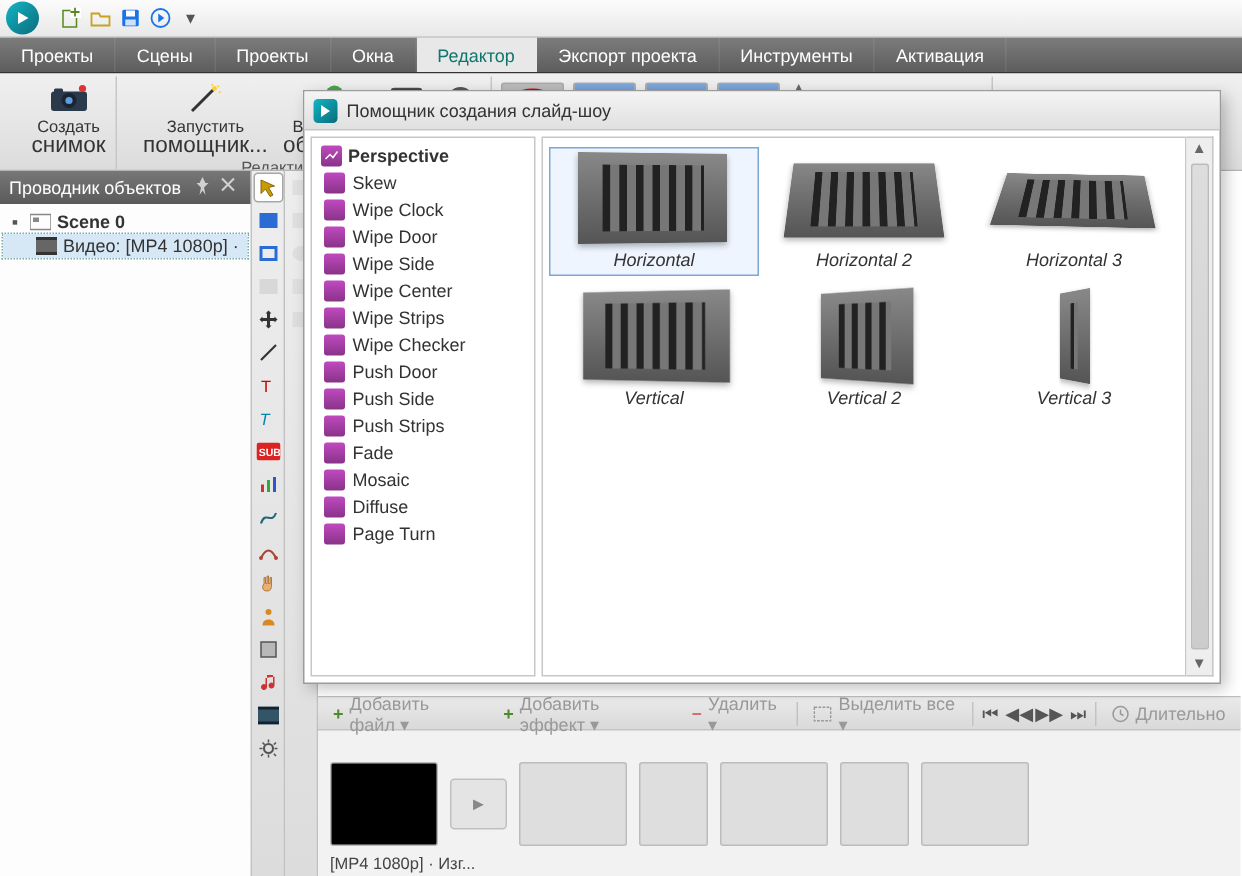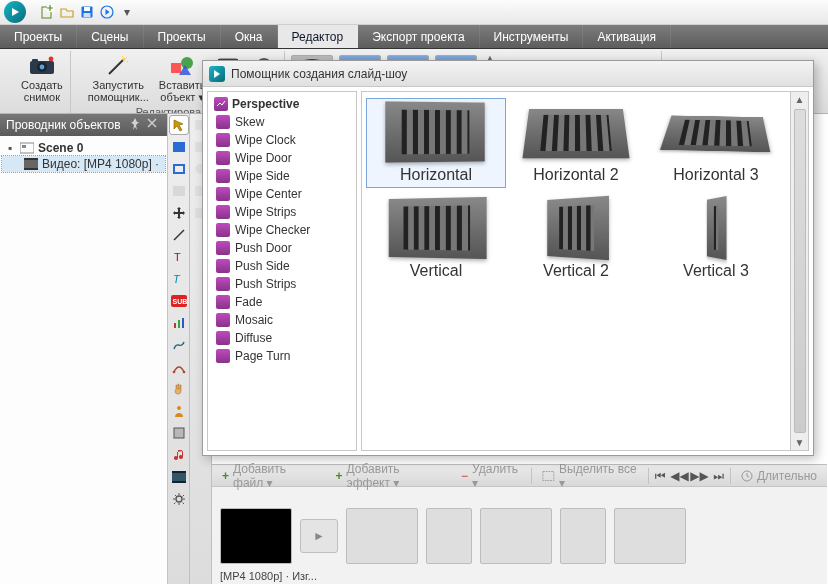--- a/index.html
+++ b/index.html
@@ -26,30 +26,30 @@
   .app-logo { width:22px; height:22px; border-radius:11px; background:linear-gradient(135deg,#13b6c6,#0a6b7a); display:flex; align-items:center; justify-content:center; }
   .app-logo svg { width:12px; height:12px; }
   .qa-sep { width:8px; }
   .qa-btn { width:18px; height:18px; display:flex; align-items:center; justify-content:center; cursor:pointer; }
   .qa-btn.play svg path { fill:#1a73e8; }
   .titlebar .dropdown-caret { width:10px; text-align:center; color:#555; }
 
   
   .menubar { height:24px; background: linear-gradient(#7c7c7c,#5d5d5d); display:flex; align-items:stretch; border-bottom:1px solid #333; }
   .menuitem { padding:0 14px; display:flex; align-items:center; color:var(--text-menu); cursor:pointer; font-size:12px; border-right:1px solid rgba(255,255,255,0.08); }
-  .menuitem.active { background:#e8e8e8; color:#0f172a; }
+  .menuitem.active { background:#e8e8e8; color:#0f766e; }
 
   
   .ribbon { height:65px; background: linear-gradient(#f0f0f0,#dcdcdc); border-bottom:1px solid #b5b5b5; display:flex; align-items:stretch; padding:2px 4px 0 4px; overflow:hidden; }
   .ribbon-group { display:flex; flex-direction:column; align-items:stretch; border-right:1px solid #c7c7c7; padding:0 4px; }
   .ribbon-row { display:flex; gap:4px; flex:1;margin-left:10px; }
   .rbtn { display:flex; flex-direction:column; align-items:center; justify-content:flex-start; padding:2px 2px; min-width:46px; cursor:pointer; border:1px solid transparent; border-radius:3px; }
   .rbtn .ricon { width:26px; height:24px; display:flex; align-items:center; justify-content:center; }
   .rbtn .rlabel { font-size:11px; line-height:12px; text-align:center; white-space:nowrap; margin-top:1px; }
-  .rbtn .rlabel2 { font-size:11px; line-height:12px; text-align:center; white-space:nowrap; }
+  .rbtn .rlabel2 { font-size:15px; line-height:12px; text-align:center; white-space:nowrap; }
   .ribbon-title { font-size:11px; text-align:center; color:#555; padding:0 4px 1px 4px; }
 
   .big-strip { display:flex; align-items:center; gap:6px; padding:2px 6px 0 6px; }
   .strip-thumb { width:42px; height:28px; border:1px solid #aaa; background:#bbb; display:flex; align-items:center; justify-content:center; position:relative; overflow:hidden; border-radius:2px; }
   .strip-thumb .dots { position:absolute; inset:0; background:radial-gradient(circle at 30% 30%,#ffcf33 3px,transparent 3px), radial-gradient(circle at 60% 55%,#ff4d4d 3px,transparent 3px), radial-gradient(circle at 75% 35%,#5de85d 3px,transparent 3px), linear-gradient(#7ea7dd,#4e78b0); }
   .strip-thumb.banned::after { content:""; position:absolute; inset:3px; border:2px solid #d00; border-radius:50%; }
   .strip-thumb.banned::before { content:""; position:absolute; left:6px; right:6px; top:12px; height:2px; background:#d00; transform:rotate(-25deg); }
 
   .split-btn { display:flex; align-items:center; gap:6px; padding:4px 10px; border-left:1px solid #c7c7c7; height:100%; }
   .split-btn .ic { width:18px; height:18px; }
@@ -105,21 +105,21 @@
   .assistant-sb { width:18px; background:#eee; border:1px solid #c7c7c7; border-left:0; display:flex; flex-direction:column; justify-content:space-between; align-items:center; padding:2px 0;}
   .assistant-sb .arrow { font-size:10px; color:#666; cursor:pointer; }
   .assistant-sb .thumb { width:12px; flex:1; margin:4px 0; background:linear-gradient(#ddd,#ccc); border:1px solid #bbb; border-radius:2px; }
 
   .preset-row { display:flex; justify-content:space-around; margin-bottom:6px; }
   .preset { width:140px; display:flex; flex-direction:column; align-items:center; gap:4px; cursor:pointer; padding:3px; border:1px solid transparent; }
   .preset.sel { border:1px solid #7aa7d8; background:#eef5ff; }
   .preset .pimg { width:100px; height:60px; background:#777; position:relative; overflow:hidden; box-shadow:0 2px 4px rgba(0,0,0,.3); }
   .preset .pimg::before { content:""; position:absolute; inset:0; background:linear-gradient(#888,#555); }
   .preset .pimg .trees { position:absolute; inset:8px 16px; background:repeating-linear-gradient(90deg,#222 0 5px,#777 5px 11px);}
-  .preset .plabel { font-size:16px; }
+  .preset .plabel { font-size:12px;font-style:italic; }
 
   .preset.persp .pimg { transform:perspective(260px) rotateY(6deg); }
   .preset.persp2 .pimg { transform:perspective(260px) rotateX(35deg); }
   .preset.persp3 .pimg { transform:perspective(260px) rotateX(55deg) rotateZ(2deg); }
   .preset.rot .pimg { transform:perspective(300px) rotateX(20deg) rotateZ(-8deg); }
   .preset.rot2 .pimg { transform:perspective(300px) rotateX(35deg) rotateZ(-5deg); }
   .preset.rot3 .pimg { transform:perspective(300px) rotateX(60deg) rotateZ(-3deg); }
   .preset.vert .pimg { transform:perspective(300px) rotateY(-12deg); }
   .preset.vert2 .pimg { transform:perspective(300px) rotateY(-34deg); width:74px; }
   .preset.vert3 .pimg { transform:perspective(300px) rotateY(-62deg); width:42px; }

